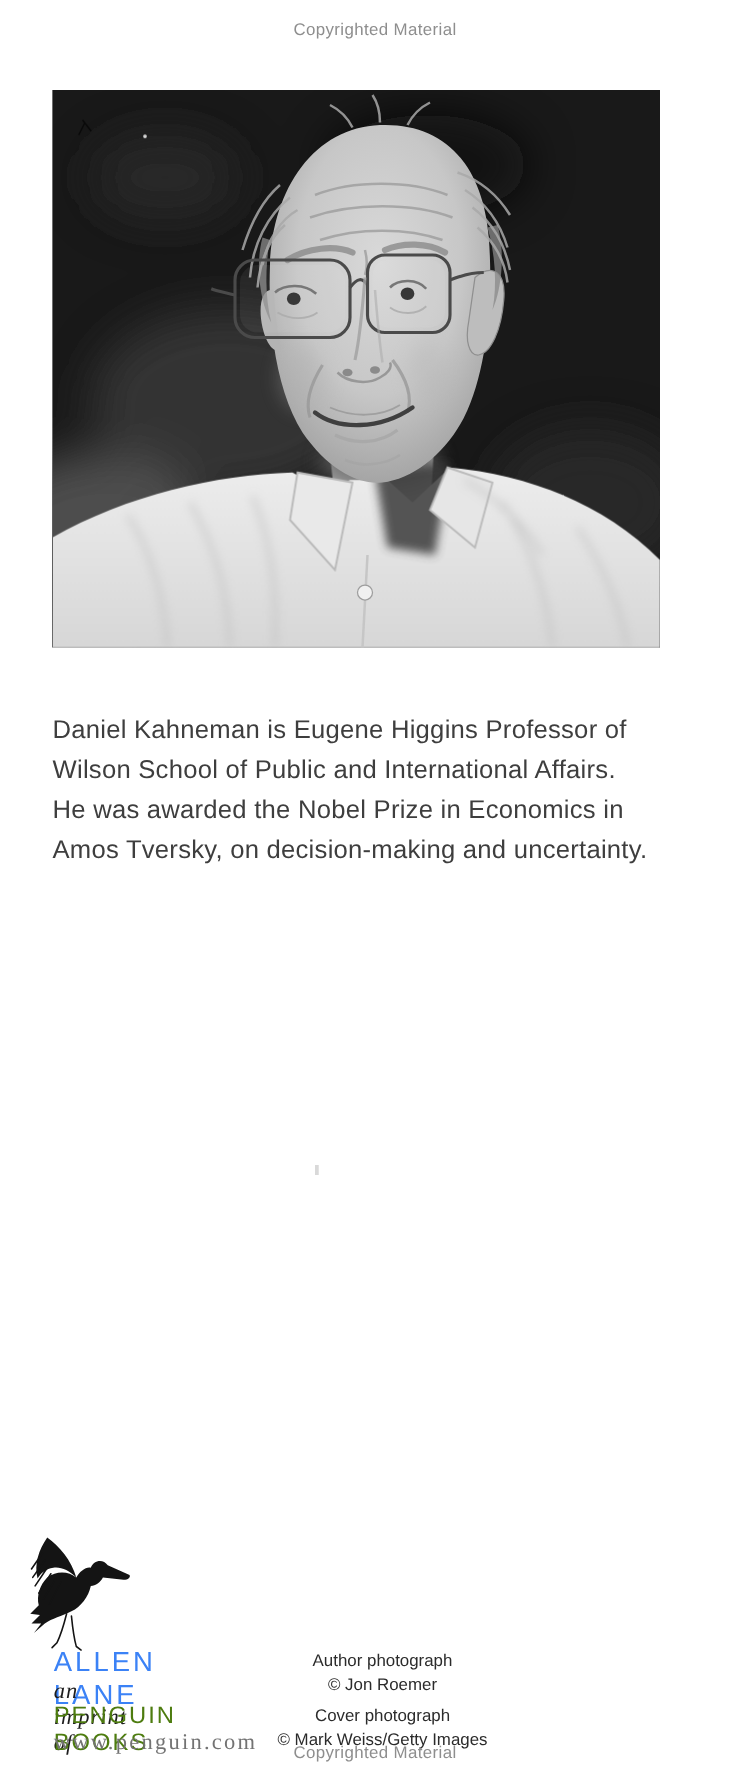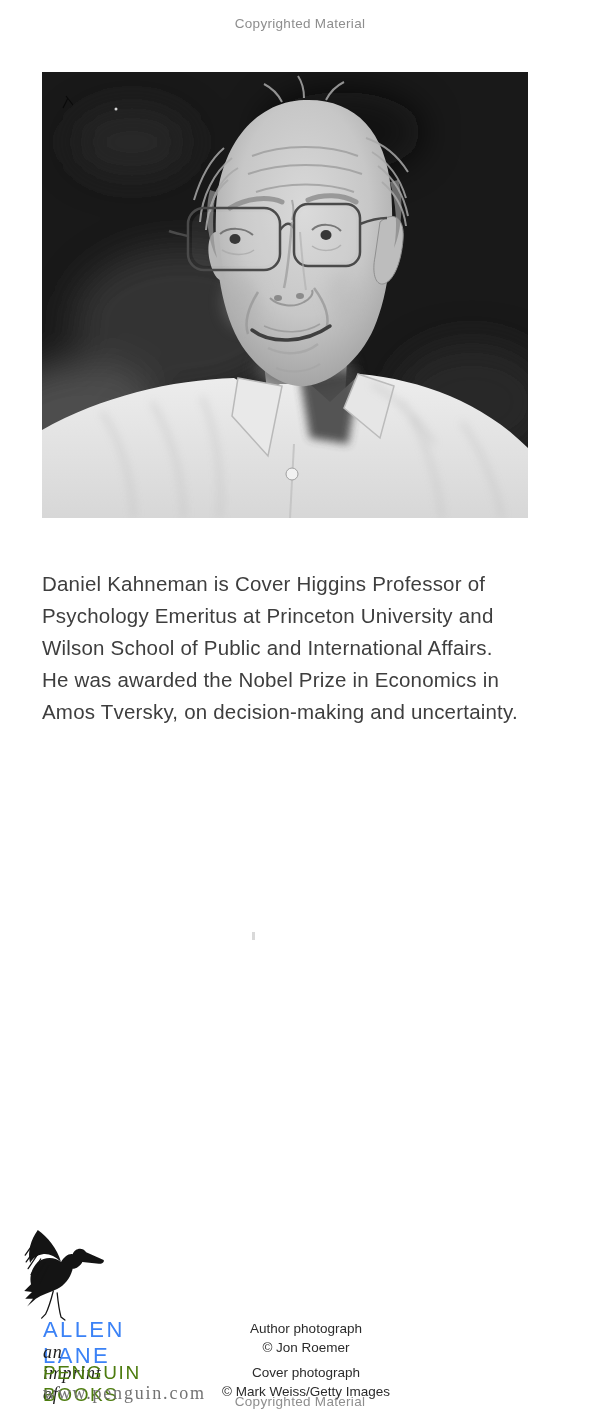--- a/index.html
+++ b/index.html
@@ -186,22 +186,21 @@
       <g>
         <path d="M210,258 C228,272 262,272 288,254" stroke="#3f3f3f" stroke-width="3.5" fill="none" stroke-linecap="round"></path>
         <path d="M222,254 C240,262 262,262 278,252" stroke="#8a8a8a" stroke-width="1.5" fill="none" opacity="0.6"></path>
         <path d="M226,276 C242,284 262,283 276,272" stroke="#a6a6a6" stroke-width="2.5" fill="none" opacity="0.8"></path>
       </g>
       <path d="M234,296 C248,302 266,300 278,292" stroke="#a3a3a3" stroke-width="2" fill="none" opacity="0.6"></path>
     </svg>
   </div>
 
   <div class="bio">
-    <div>Daniel Kahneman is Cover Higgins Professor of</div>
-    <div>Psychology Emeritus at Princeton University and</div>
+    <div>Daniel Kahneman is Eugene Higgins Professor of</div>
     <div>Wilson School of Public and International Affairs.</div>
     <div>He was awarded the Nobel Prize in Economics in</div>
     <div>Amos Tversky, on decision-making and uncertainty.</div>
   </div>
 
   <div class="speck"></div>
 
   <div class="publisher">
     <svg class="pelican" width="88" height="92" viewBox="0 0 90 95" aria-hidden="true">
       <g fill="#141414" stroke="none">

